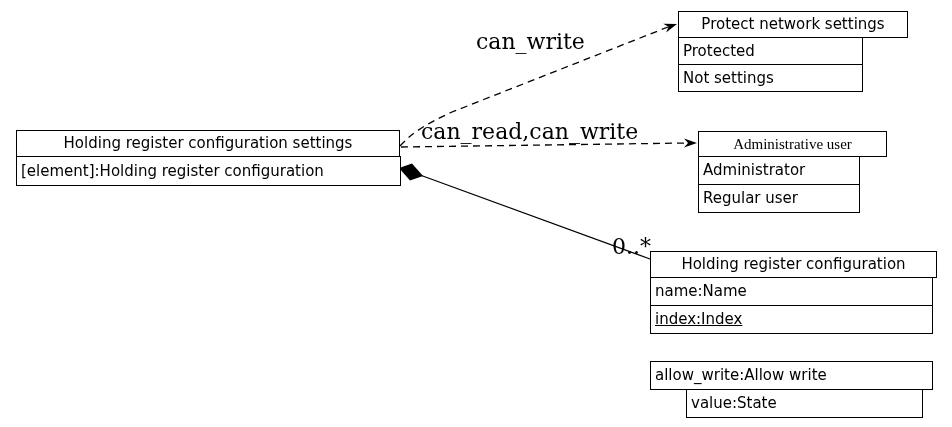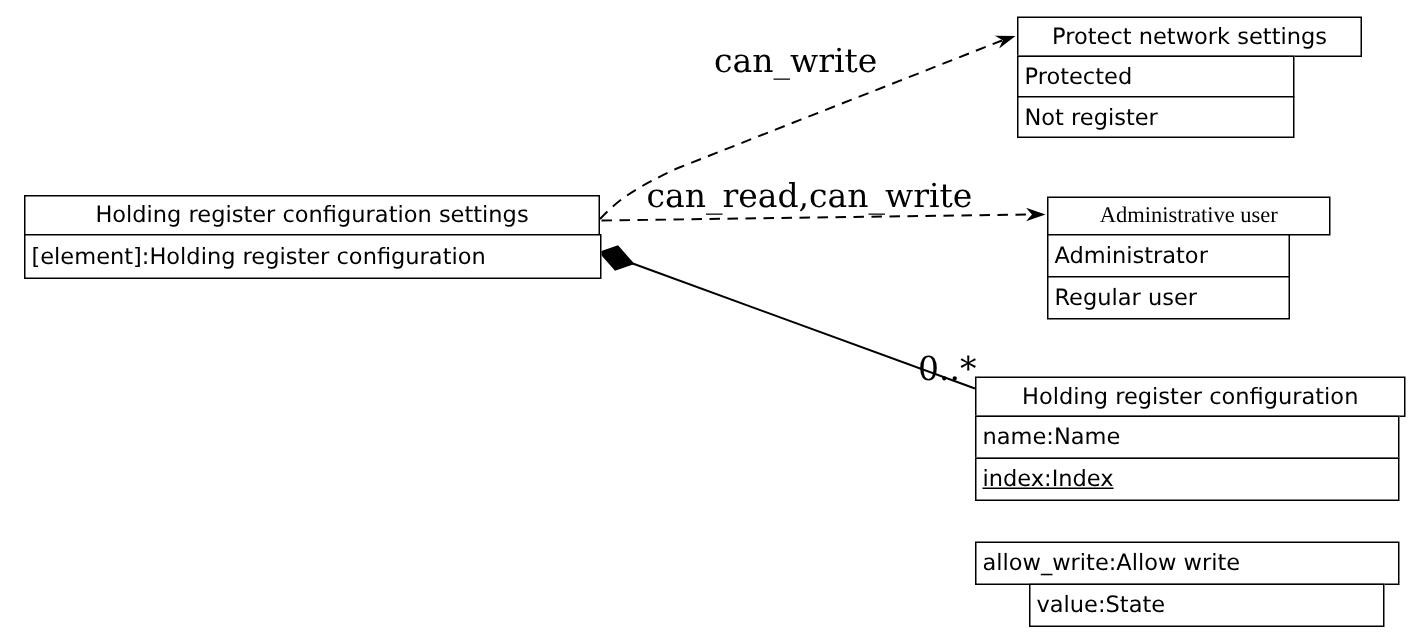--- a/index.html
+++ b/index.html
@@ -34,29 +34,29 @@
 
     <path d="M420,175 L650,259" fill="none" stroke="#000" stroke-width="1.3"></path>
     <polygon points="399,168 412,163.5 423,176 410,180.5" fill="#000"></polygon>
   </svg>
 
   <div class="cell hdr" style="left:16px;top:130px;width:384px;height:27px;">Holding register configuration settings</div>
   <div class="cell" style="left:16px;top:156px;width:385px;height:30px;">[element]:Holding register configuration</div>
 
   <div class="cell hdr" style="left:678px;top:11px;width:230px;height:27px;">Protect network settings</div>
   <div class="cell" style="left:678px;top:37px;width:185px;height:28px;">Protected</div>
-  <div class="cell" style="left:678px;top:64px;width:185px;height:28px;">Not register</div>
+  <div class="cell" style="left:678px;top:64px;width:185px;height:28px;">Not settings</div>
 
   <div class="cell hdr" style="left:698px;top:131px;width:189px;height:26px;font-family:Liberation Serif, serif;">Administrative user</div>
   <div class="cell" style="left:698px;top:156px;width:162px;height:29px;">Administrator</div>
   <div class="cell" style="left:698px;top:184px;width:162px;height:29px;">Regular user</div>
 
   <div class="cell hdr" style="left:650px;top:251px;width:287px;height:27px;">Holding register configuration</div>
   <div class="cell" style="left:650px;top:277px;width:283px;height:29px;">name:Name</div>
   <div class="cell" style="left:650px;top:305px;width:283px;height:29px;text-decoration:underline;">index:Index</div>
   <div class="cell" style="left:650px;top:361px;width:283px;height:29px;">allow_write:Allow write</div>
   <div class="cell" style="left:686px;top:389px;width:237px;height:29px;">value:State</div>
 
   <div class="elabel" style="left:476px;top:29px;">can_write</div>
-  <div class="elabel" style="left:431px;top:119px;">can_read,can_write</div>
+  <div class="elabel" style="left:421px;top:119px;">can_read,can_write</div>
   <div class="elabel" style="left:612px;top:234px;">0..*</div>
 
 </div>
 
 </body></html>

